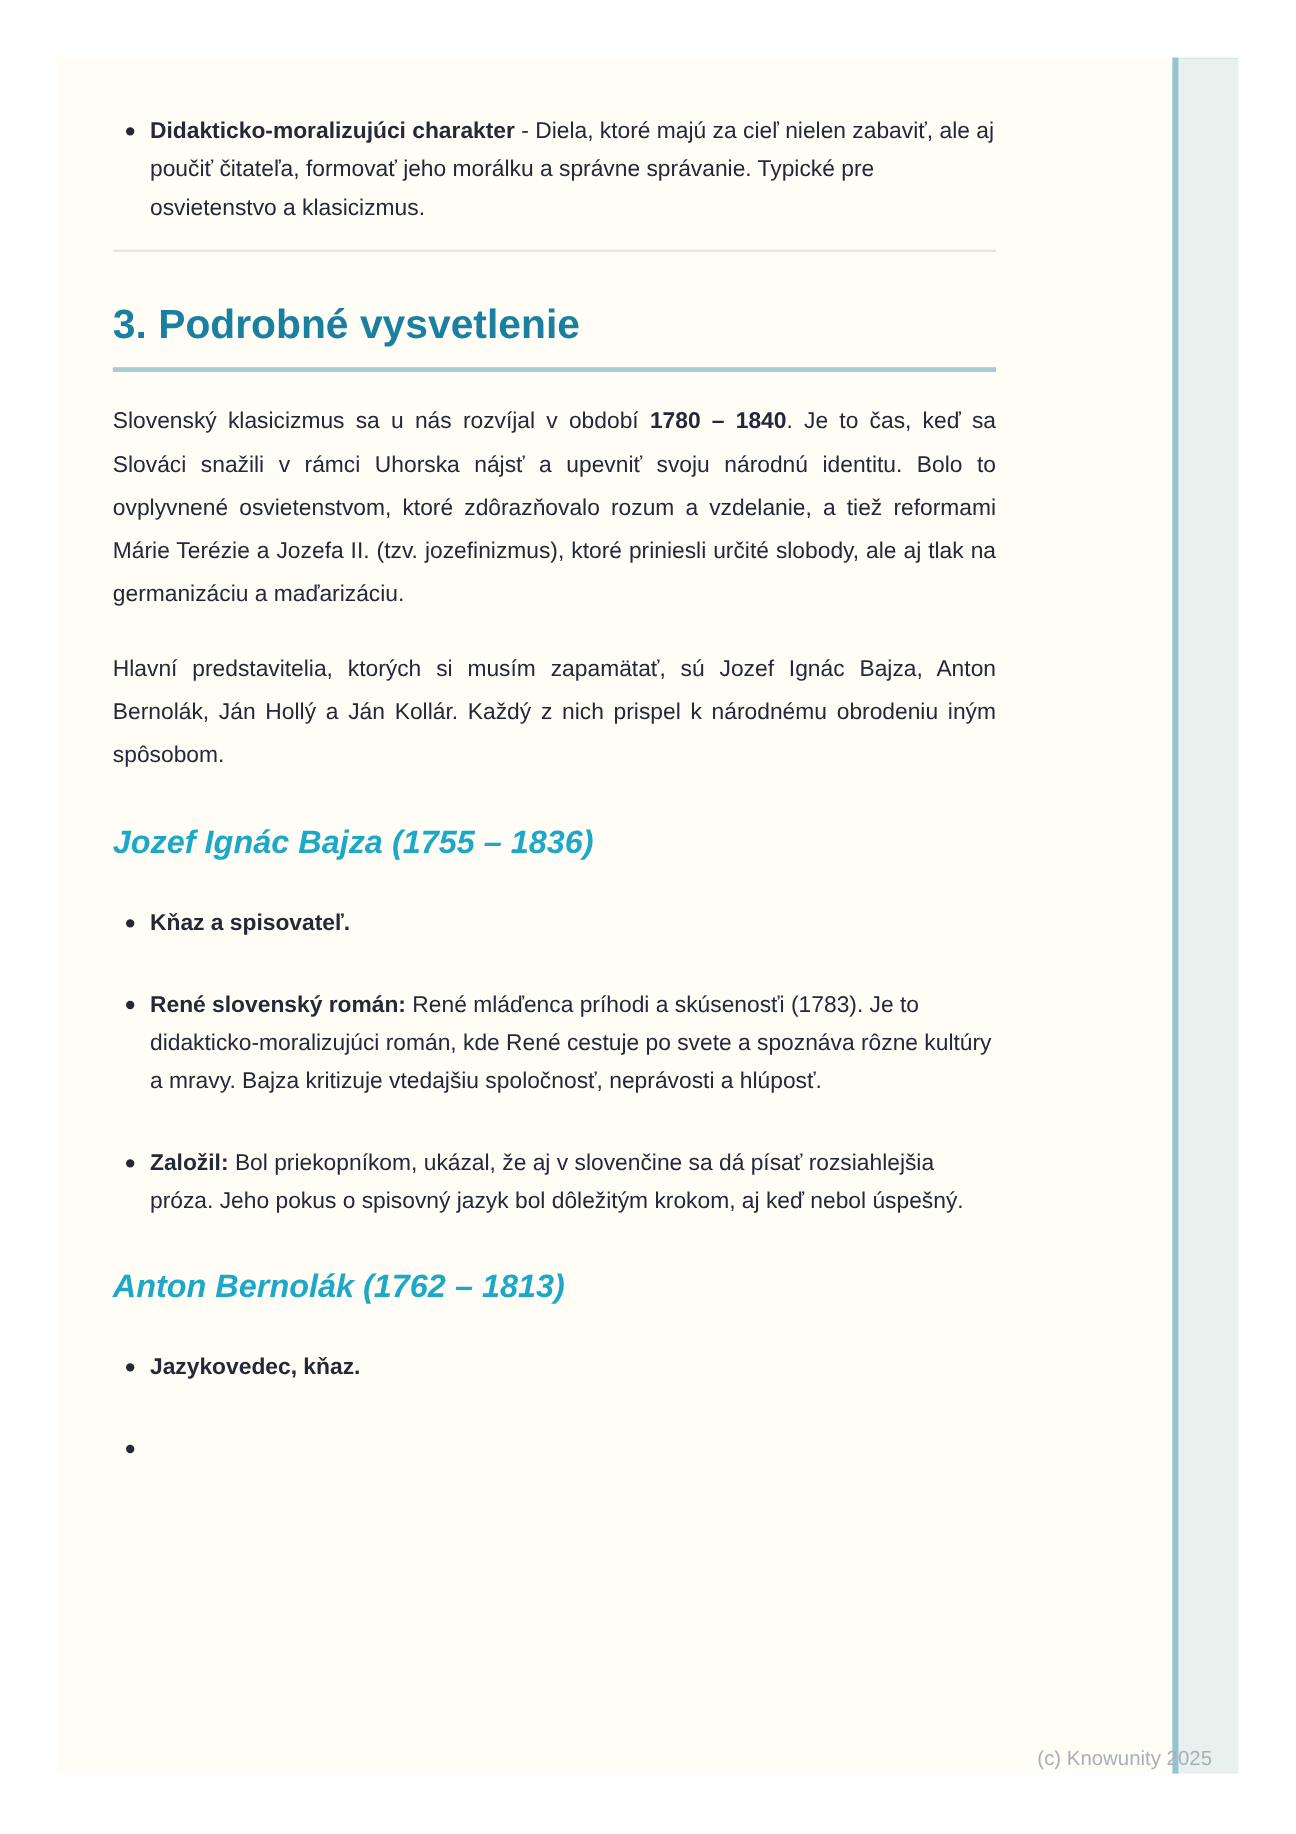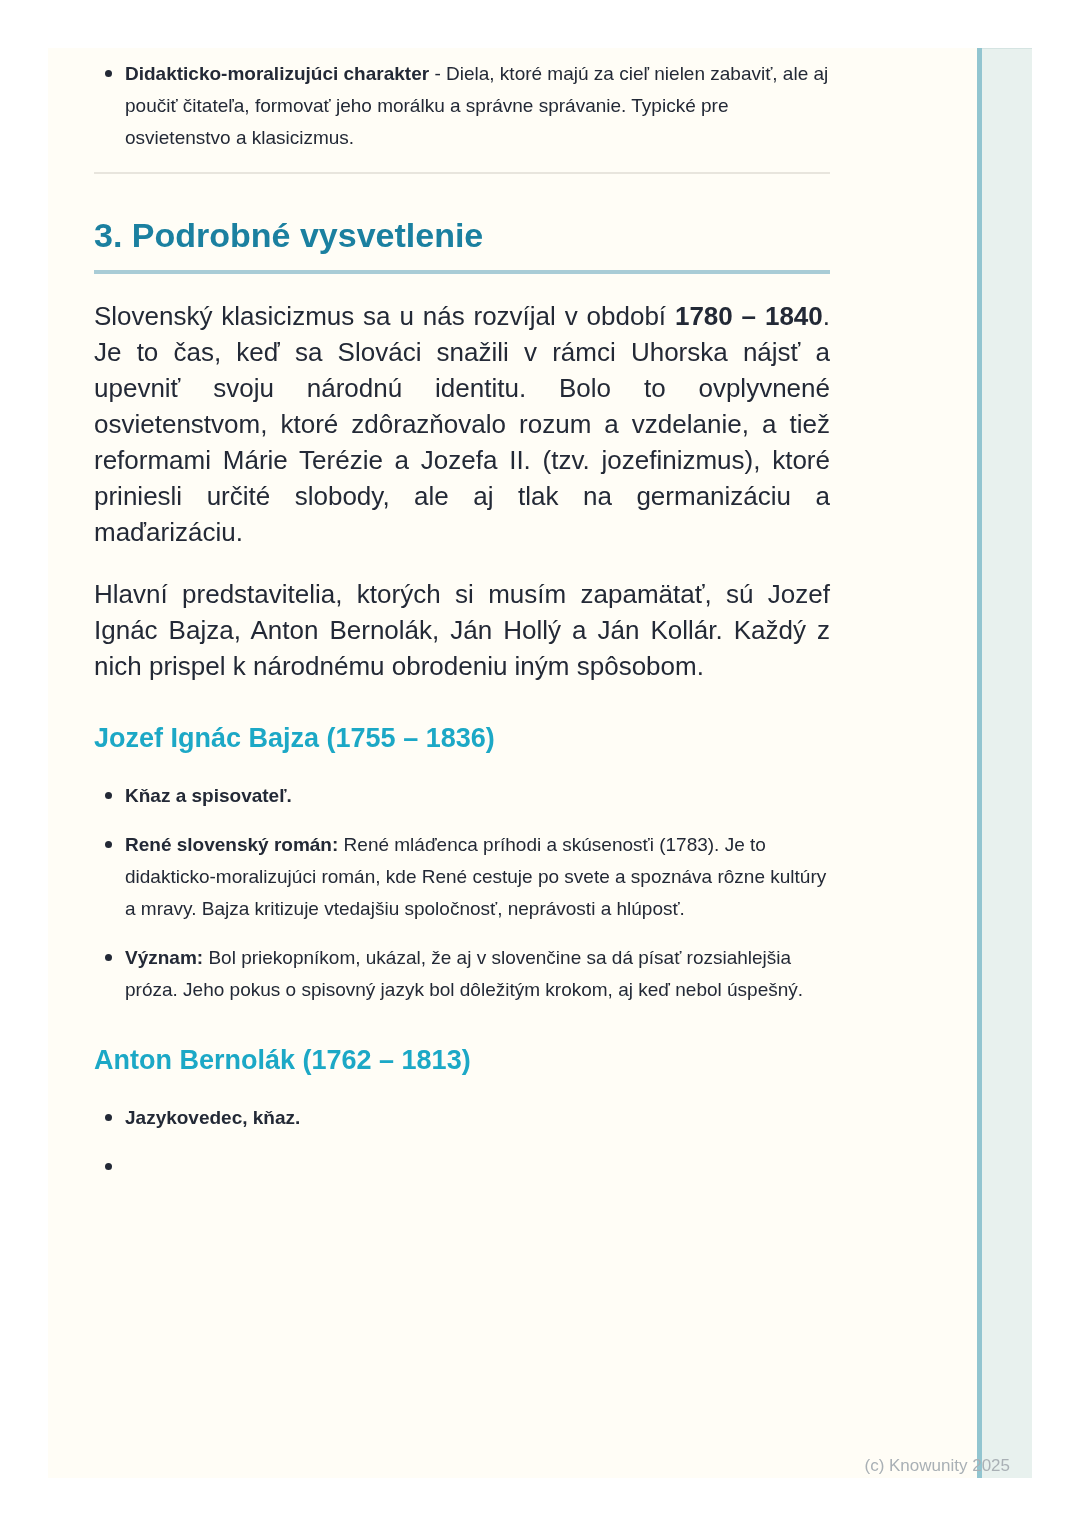--- a/index.html
+++ b/index.html
@@ -21,21 +21,21 @@
     box-shadow:inset 0 1px 0 #d5e4e2;
   }
   .content{
     position:absolute;left:46px;top:0;width:736px;
   }
   
   .intro{padding-top:10px;}
   ul{list-style:none;margin:0;padding:0;}
   li{
     position:relative;padding-left:31px;
-    font-size:19px;line-height:32px;margin-bottom:17px;
+    font-size:19px;line-height:32px;margin-bottom:17px;margin-top:36px;
   }
   li::before{
     content:"";position:absolute;left:11px;top:12px;
     width:7px;height:7px;border-radius:50%;background:#232936;
   }
   ul.sub{margin:15px 0 0 34px;}
   ul.sub > li{margin-bottom:15px;}
   ul.sub > li::before{
     background:transparent;border:2px solid #232936;
     width:7px;height:7px;top:11px;left:9px;
@@ -48,27 +48,28 @@
   h1{
     margin:42px 0 0 0;
     font-size:34px;line-height:38px;font-weight:bold;
     color:#1B80A0;letter-spacing:0;
   }
   .h1-rule{
     height:4px;background:#A9CCD6;margin:16px 0 24px 0;
   }
   p.body{
     margin:0 0 26px 0;
-    font-size:26px;line-height:36px;
+    font-size:19px;line-height:36px;
     text-align:justify;
   }
   h2{
     margin:38px 0 26px 0;
     font-size:27px;line-height:32px;font-weight:bold;
     color:#1CA8C6;
+    font-style:italic;
   }
   .footer{
     position:absolute;top:1456px;right:70px;
     font-size:17px;color:#A9B0B5;z-index:3;
     white-space:nowrap;
     margin-left:44px;
   }
 </style>
 </head>
 <body>
@@ -87,21 +88,21 @@
     <h1>3. Podrobné vysvetlenie</h1>
     <div class="h1-rule"></div>
 
     <p class="body"><span>Slovenský klasicizmus sa u nás rozvíjal v období </span><span class="b">1780 – 1840</span><span>. Je to čas, keď sa Slováci snažili v rámci Uhorska nájsť a upevniť svoju národnú identitu. Bolo to ovplyvnené osvietenstvom, ktoré zdôrazňovalo rozum a vzdelanie, a tiež reformami Márie Terézie a Jozefa II. (tzv. jozefinizmus), ktoré priniesli určité slobody, ale aj tlak na germanizáciu a maďarizáciu.</span></p>
     <p class="body"><span>Hlavní predstavitelia, ktorých si musím zapamätať, sú Jozef Ignác Bajza, Anton Bernolák, Ján Hollý a Ján Kollár. Každý z nich prispel k národnému obrodeniu iným spôsobom.</span></p>
 
     <h2>Jozef Ignác Bajza (1755 – 1836)</h2>
     <ul>
         <li><span class="b">Kňaz a spisovateľ.</span></li>
         <li><span class="b">René slovenský román:</span><span> </span><span class="i">René mláďenca príhodi a skúsenosťi</span><span> (1783). Je to didakticko-moralizujúci román, kde René cestuje po svete a spoznáva rôzne kultúry a mravy. Bajza kritizuje vtedajšiu spoločnosť, neprávosti a hlúposť.</span></li>
-        <li><span class="b">Význam:</span><span> Bol priekopníkom, ukázal, že aj v slovenčine sa dá písať rozsiahlejšia próza. Jeho pokus o spisovný jazyk bol dôležitým krokom, aj keď nebol úspešný.</span></li>
+        <li><span class="b">Založil:</span><span> Bol priekopníkom, ukázal, že aj v slovenčine sa dá písať rozsiahlejšia próza. Jeho pokus o spisovný jazyk bol dôležitým krokom, aj keď nebol úspešný.</span></li>
       </ul>
 
     <h2>Anton Bernolák (1762 – 1813)</h2>
     <ul>
         <li><span class="b">Jazykovedec, kňaz.</span></li>
         <li></li>
       </ul>
 
   </div>
 </div>

